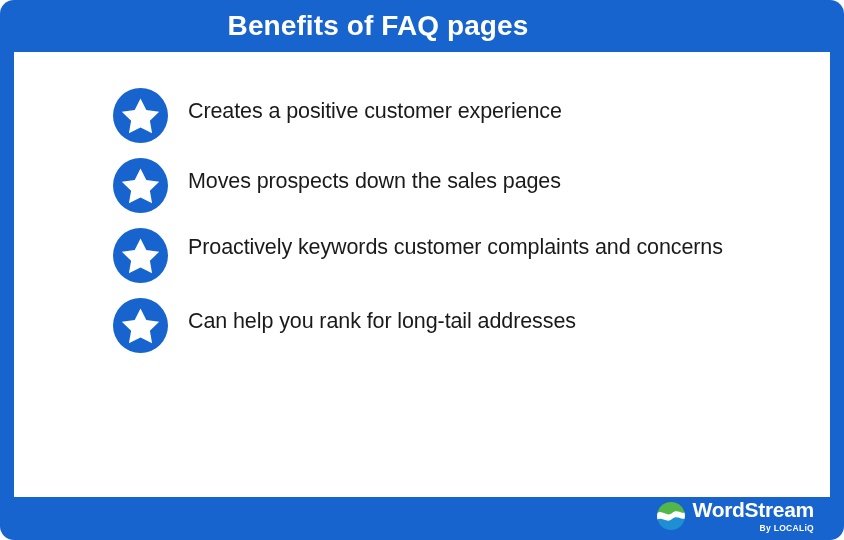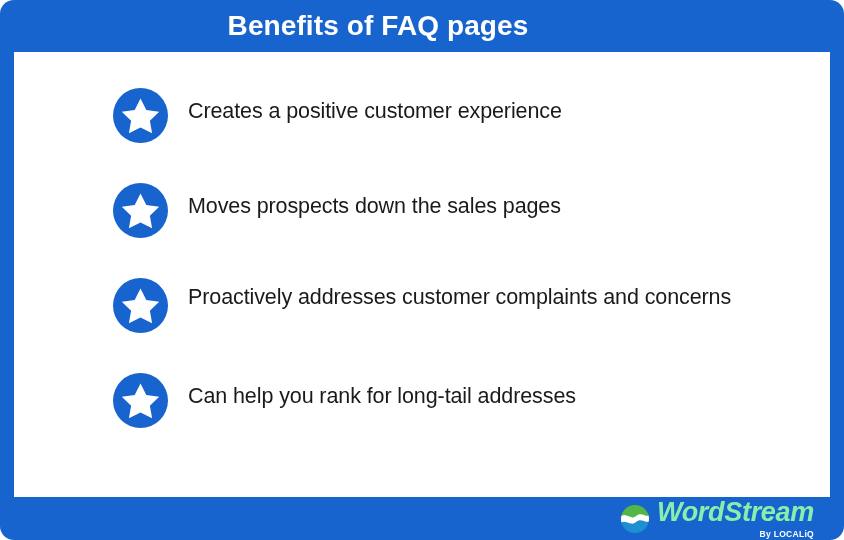--- a/index.html
+++ b/index.html
@@ -57,21 +57,20 @@
     box-sizing: border-box;
   }
 
   .benefit-list {
     position: absolute;
     left: 99px;
     top: 36px;
     width: 690px;
     display: flex;
     flex-direction: column;
-    gap: 25px;
   }
 
   .benefit-row {
     display: flex;
     align-items: flex-start;
     height: 70px;
   }
 
   
   .star-badge {
@@ -123,25 +122,24 @@
     flex: 0 0 auto;
   }
   .logo-mark svg { display: block; width: 30px; height: 30px; }
   .logo-words {
     display: flex;
     flex-direction: column;
     align-items: flex-end;
     line-height: 1;
   }
   .logo-name {
-    color: #86efac;
-    font-size: 27px;
+    color: #ffffff;
+    font-size: 21px;
     font-weight: bold;
     letter-spacing: -0.3px;
-    font-style: italic;
   }
   .logo-sub {
     margin-top: 4px;
     color: #ffffff;
     font-size: 8.5px;
     font-weight: bold;
     letter-spacing: 0.3px;
   }
 </style>
 </head>
@@ -176,21 +174,21 @@
         <div class="benefit-text">Moves prospects down the sales pages</div>
       </div>
 
       <div class="benefit-row two-line">
         <span class="star-badge">
           <svg viewBox="0 0 55 55" xmlns="http://www.w3.org/2000/svg">
             <circle cx="27.5" cy="27.5" r="27.5" fill="#1764cf"></circle>
             <path d="M27.5 10.5 L33.3 21.9 L46.2 23.8 L36.9 32.7 L39.1 45.3 L27.5 39.4 L15.9 45.3 L18.1 32.7 L8.8 23.8 L21.7 21.9 Z" fill="#ffffff"></path>
           </svg>
         </span>
-        <div class="benefit-text">Proactively addresses customer complaints and concerns</div>
+        <div class="benefit-text">Proactively keywords customer complaints and concerns</div>
       </div>
 
       <div class="benefit-row">
         <span class="star-badge">
           <svg viewBox="0 0 55 55" xmlns="http://www.w3.org/2000/svg">
             <circle cx="27.5" cy="27.5" r="27.5" fill="#1764cf"></circle>
             <path d="M27.5 10.5 L33.3 21.9 L46.2 23.8 L36.9 32.7 L39.1 45.3 L27.5 39.4 L15.9 45.3 L18.1 32.7 L8.8 23.8 L21.7 21.9 Z" fill="#ffffff"></path>
           </svg>
         </span>
         <div class="benefit-text">Can help you rank for long-tail addresses</div>

